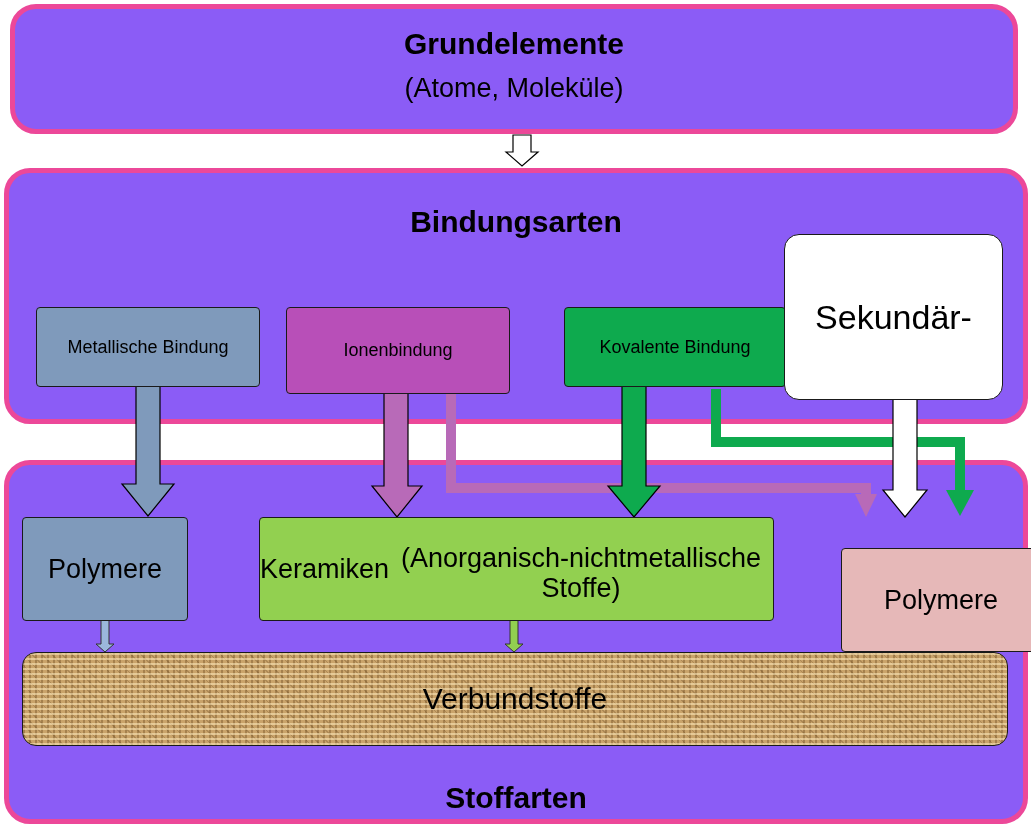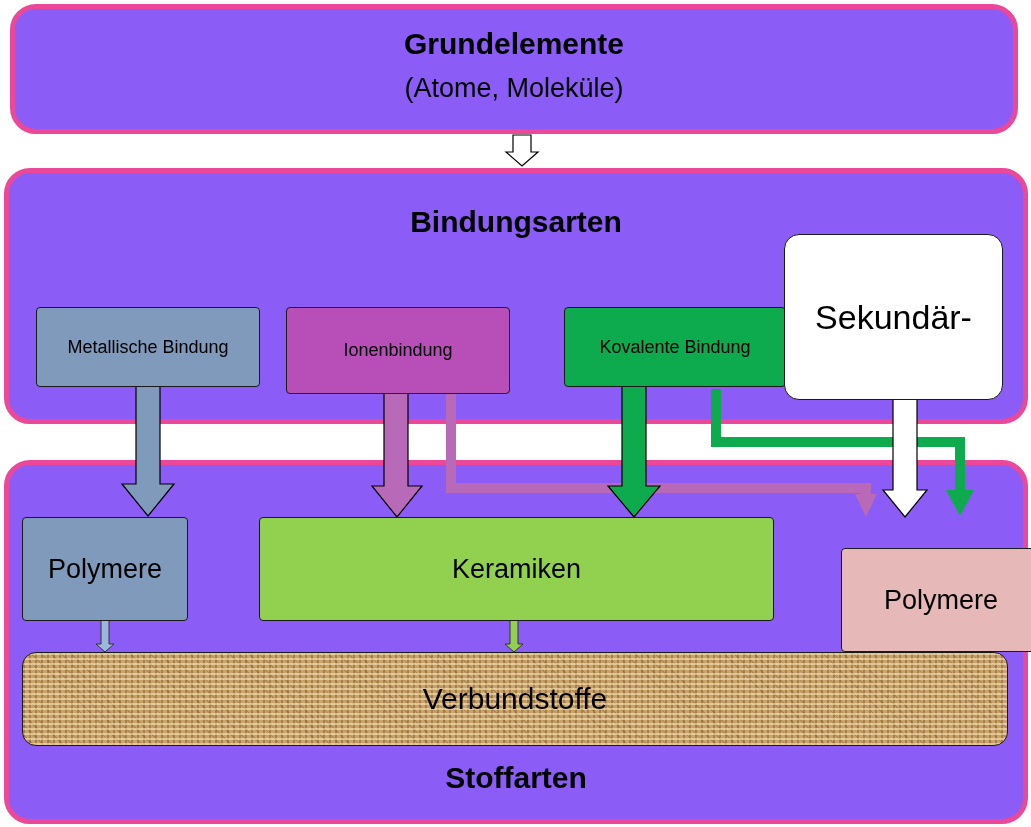--- a/index.html
+++ b/index.html
@@ -28,21 +28,21 @@
 <div class="abs frame" style="left:10px; top:4px; width:1008px; height:130px;">
   <div class="abs title" style="left:0; top:18px; width:100%;">Grundelemente</div>
   <div class="abs sub" style="left:0; top:64px; width:100%;">(Atome, Moleküle)</div>
 </div>
 
 <div class="abs frame" style="left:4px; top:168px; width:1024px; height:256px;">
   <div class="abs title" style="left:0; top:32px; width:100%;">Bindungsarten</div>
 </div>
 
 <div class="abs frame" style="left:4px; top:460px; width:1024px; height:364px;">
-  <div class="abs title" style="left:0; top:296px; width:100%;">Stoffarten</div>
+  <div class="abs title" style="left:0; top:316px; width:100%;">Stoffarten</div>
 </div>
 
 <svg class="overlay" viewBox="0 0 1031 827">
 
   <path d="M513,135 L531,135 L531,152 L538,152 L522,166 L506,152 L513,152 Z" fill="#fff" stroke="#000" stroke-width="1.2"></path>
 
   <path d="M136,386 L160,386 L160,484 L174,484 L148,516 L122,484 L136,484 Z" fill="#7f9abb" stroke="#000" stroke-width="1.2"></path>
 
   <path d="M384,386 L408,386 L408,486 L422,486 L397,517 L372,486 L384,486 Z" fill="#b86ab8" stroke="#000" stroke-width="1.2"></path>
 
@@ -76,20 +76,21 @@
 <div class="abs box" style="left:784px; top:234px; width:219px; height:166px; background:#ffffff; border-radius:15px; flex-direction:column;">
   <span style="font-size:34px; font-family:'Liberation Sans', sans-serif; line-height:40px;">Sekundär-</span>
 </div>
 
 <div class="abs box" style="left:22px; top:517px; width:166px; height:104px; background:#7f9abb;">
   <span class="sub">Polymere</span>
 </div>
 
 <div class="abs box" style="left:259px; top:517px; width:515px; height:104px; background:#92d050; flex-direction:row;">
   <span class="sub" style="line-height:30px;">Keramiken</span>
+  <span class="sub" style="line-height:30px; margin-top:8px;">(Anorganisch-nichtmetallische Stoffe)</span>
 </div>
 
 <div class="abs box" style="left:841px; top:548px; width:200px; height:104px; background:#e6b8b8;">
   <span class="sub">Polymere</span>
 </div>
 
 <div class="abs box burlap" style="left:22px; top:652px; width:986px; height:94px; border-radius:14px;">
   <span style="font-size:30px; font-family:'Liberation Sans', sans-serif;">Verbundstoffe</span>
 </div>
 

